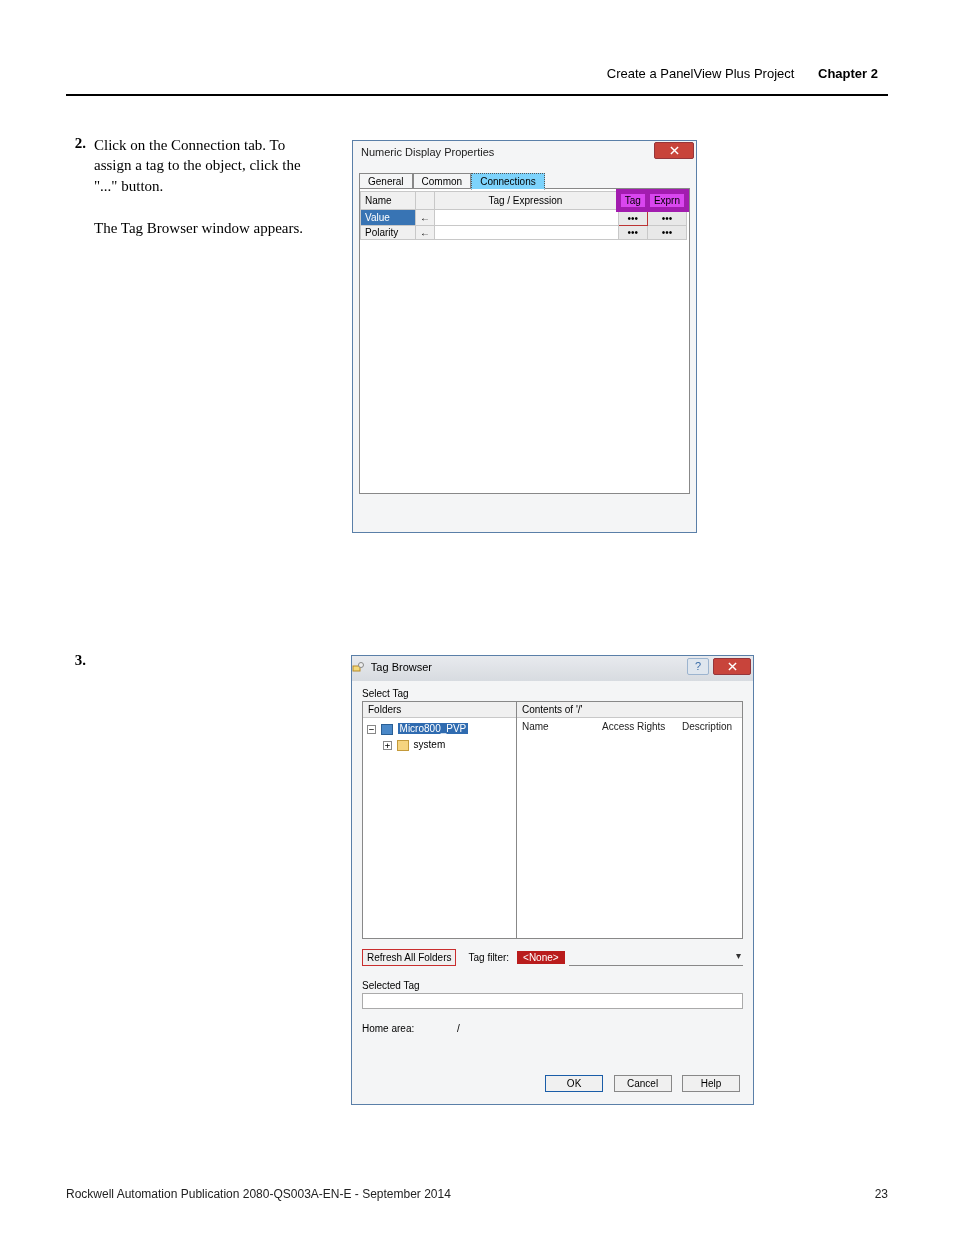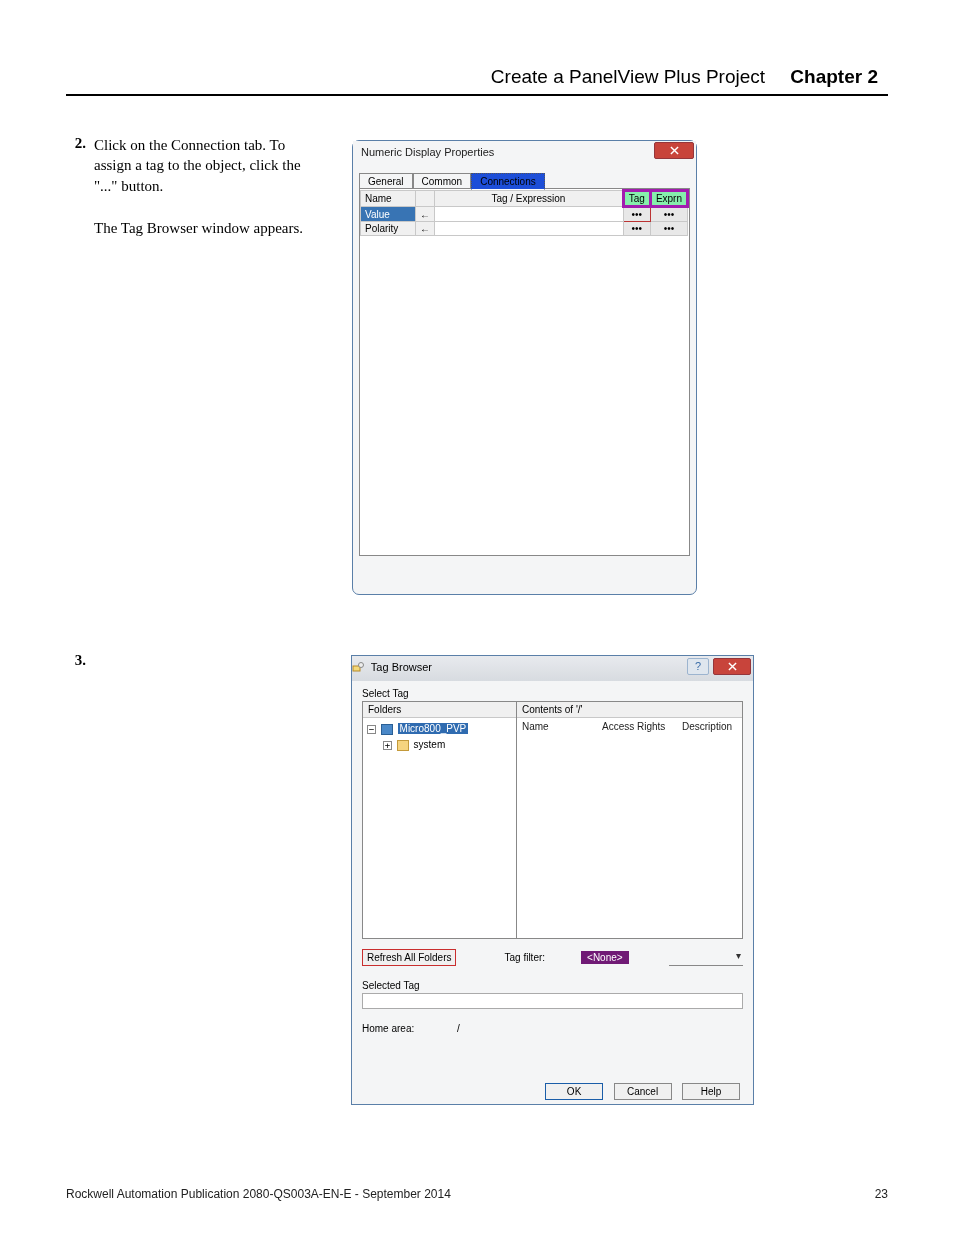--- a/index.html
+++ b/index.html
@@ -23,21 +23,21 @@
     left: 66px;
     right: 66px;
     height: 2px;
     background: #000;
   }
   .header-text {
     position: absolute;
     top: 66px;
     right: 76px;
     font-family: Arial, Helvetica, sans-serif;
-    font-size: 19px;
+    font-size: 13px;
   }
   .header-text .chapter-title {
     font-weight: normal;
   }
   .header-text .chapter-num {
     font-weight: bold;
     margin-left: 20px;
   }
   .body-area {
     position: absolute;
@@ -68,22 +68,21 @@
     position: absolute;
     border: 1px solid #5a7fa8;
     background: #f4f5f6;
     font-family: 'Segoe UI', Tahoma, Arial, sans-serif;
   }
   
   .dlg1 {
     top: 140px;
     left: 352px;
     width: 345px;
-    height: 455px;
-    border-radius: 7px;
+    height: 393px;
   }
   .dlg1-title {
     background: #f4f5f6;
     height: 25px;
     font-size: 11px;
     padding: 5px 8px;
     color: #222;
     position: relative;
   }
   .dlg1-close {
@@ -114,21 +113,21 @@
     display: inline-block;
     font-size: 10px;
     padding: 2px 8px;
     border: 1px solid #888;
     border-bottom: none;
     background: #f4f5f6;
     position: relative;
     top: 1px;
   }
   .dlg1-tab.active {
-    background: #1d4ed8;
+    background: #7dd3fc;
     border: 1px dotted #555;
     border-bottom: 1px solid #fff;
     z-index: 2;
   }
   .dlg1-grid-wrap {
     border: 1px solid #888;
     position: absolute;
     top: 20px; left: 0; right: 0; bottom: 0;
     background: #fff;
   }
@@ -141,21 +140,21 @@
     border: 1px solid #c8c8c8;
     padding: 1px 4px;
     height: 14px;
     background: #f0f0f0;
     text-align: left;
     font-weight: normal;
   }
   .dlg1-grid td.white { background: #fff; }
   .dlg1-grid td.selected { background: #3874b4; color: #fff; }
   .dlg1-grid .tag-col, .dlg1-grid .exp-col {
-    border: 3px solid #a21caf; background: #86efac; text-align: left;
+    border: 5px solid #a21caf; background: #d946ef; text-align: left;
   }
   .dlg1-grid .ellipsis { text-align: center; background: #e8e8e8; }
   .dlg1-buttons {
     position: absolute;
     bottom: 8px; left: 0; right: 0;
     text-align: center;
   }
   .dlg-btn {
     display: inline-block;
     font-size: 10px;
@@ -222,41 +221,41 @@
   .tree-icon { display:inline-block; width:12px; height:11px; vertical-align:middle; margin-right:2px;}
   .tree-icon.proj { background:#4a88c8; border:1px solid #2a5f95;}
   .tree-icon.folder { background:#f6d47f; border:1px solid #c49a3a;}
   .tree-sel { background:#2f6bb0; color:#fff; padding:0 2px; }
   .dlg2-right { flex:1; border: 1px solid #888; border-left:none; background: #fff; font-size: 10px; }
   .dlg2-right-head { background: #f0f0f0; border-bottom: 1px solid #c8c8c8; padding: 2px 5px; }
   .dlg2-right-cols { display:flex; font-size:10px; padding: 3px 5px; color:#222;}
   .dlg2-right-cols span:nth-child(1){width:80px;}
   .dlg2-right-cols span:nth-child(2){width:80px;}
   .dlg2-right-cols span:nth-child(3){}
-  .dlg2-filter-row { display:flex; align-items:center; margin: 10px 4px 0 4px; font-size:10px;gap:36px; }
+  .dlg2-filter-row { display:flex; align-items:center; margin: 10px 4px 0 4px; font-size:10px; }
   .refresh-btn {
     border: 1.5px solid #c92e2e; background:#f0f0f0; font-size:10px;
     padding: 2px 4px;
   }
   .tag-filter-label { margin-left: 12px; }
   .tag-filter-sel {
-    background:#701a75; color:#fff; padding: 1px 6px;
+    margin-left: 8px; background:#b91c1c; color:#fff; padding: 1px 6px;
   }
   .tag-filter-drop {
     flex:1; border-bottom:1px solid #888; margin-left:4px; position:relative; height:16px;
   }
   .tag-filter-drop::after {
     content:'▾'; position:absolute; right:2px; top:0; font-size:10px; color:#333;
   }
   .sel-tag-area { margin: 14px 4px 0 4px; font-size:10px; }
   .sel-tag-box { border:1px solid #aaa; background:#fff; height:16px; margin-top:2px; }
   .home-row { margin: 14px 4px 0 4px; font-size:10px; }
   .home-row .hv { display:inline-block; margin-left:40px; }
   .dlg2-buttons {
-    position:absolute; bottom:4px; right:10px;
+    position:absolute; bottom:12px; right:10px;
   }
 
   .footer {
     position: absolute;
     bottom: 34px;
     left: 66px;
     right: 66px;
     font-family: Arial, Helvetica, sans-serif;
     font-size: 12px;
     color: #222;

